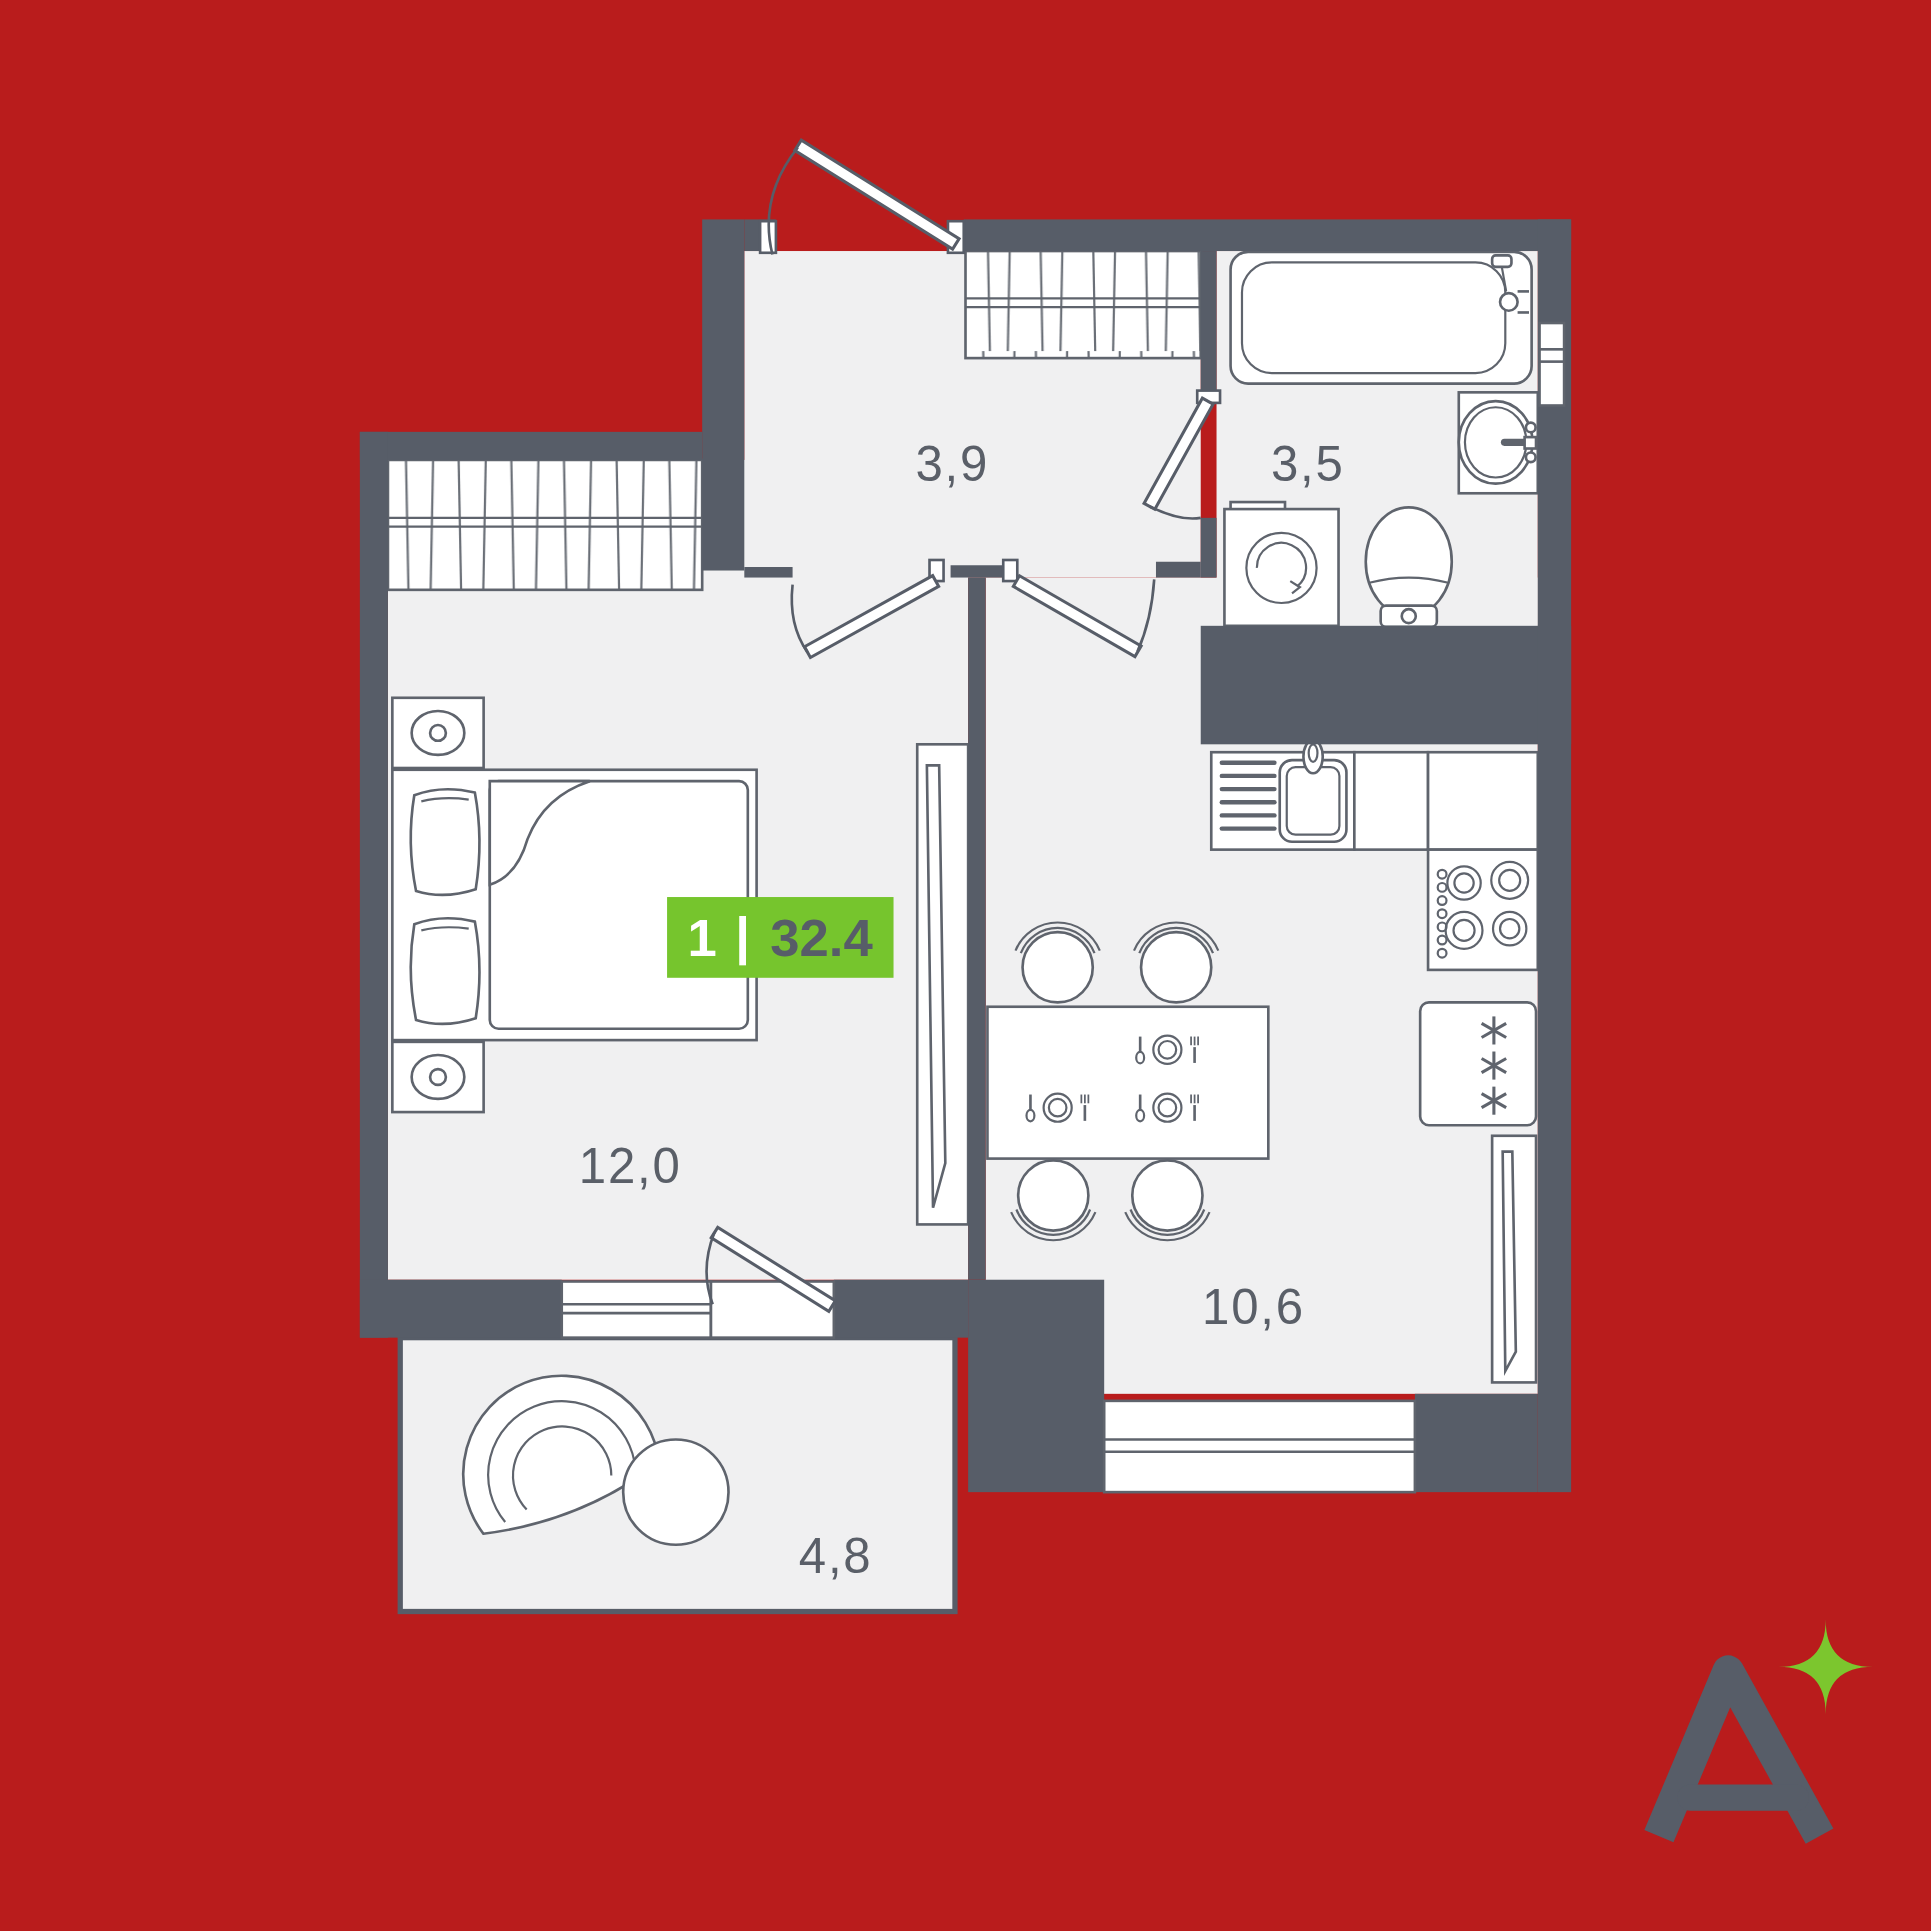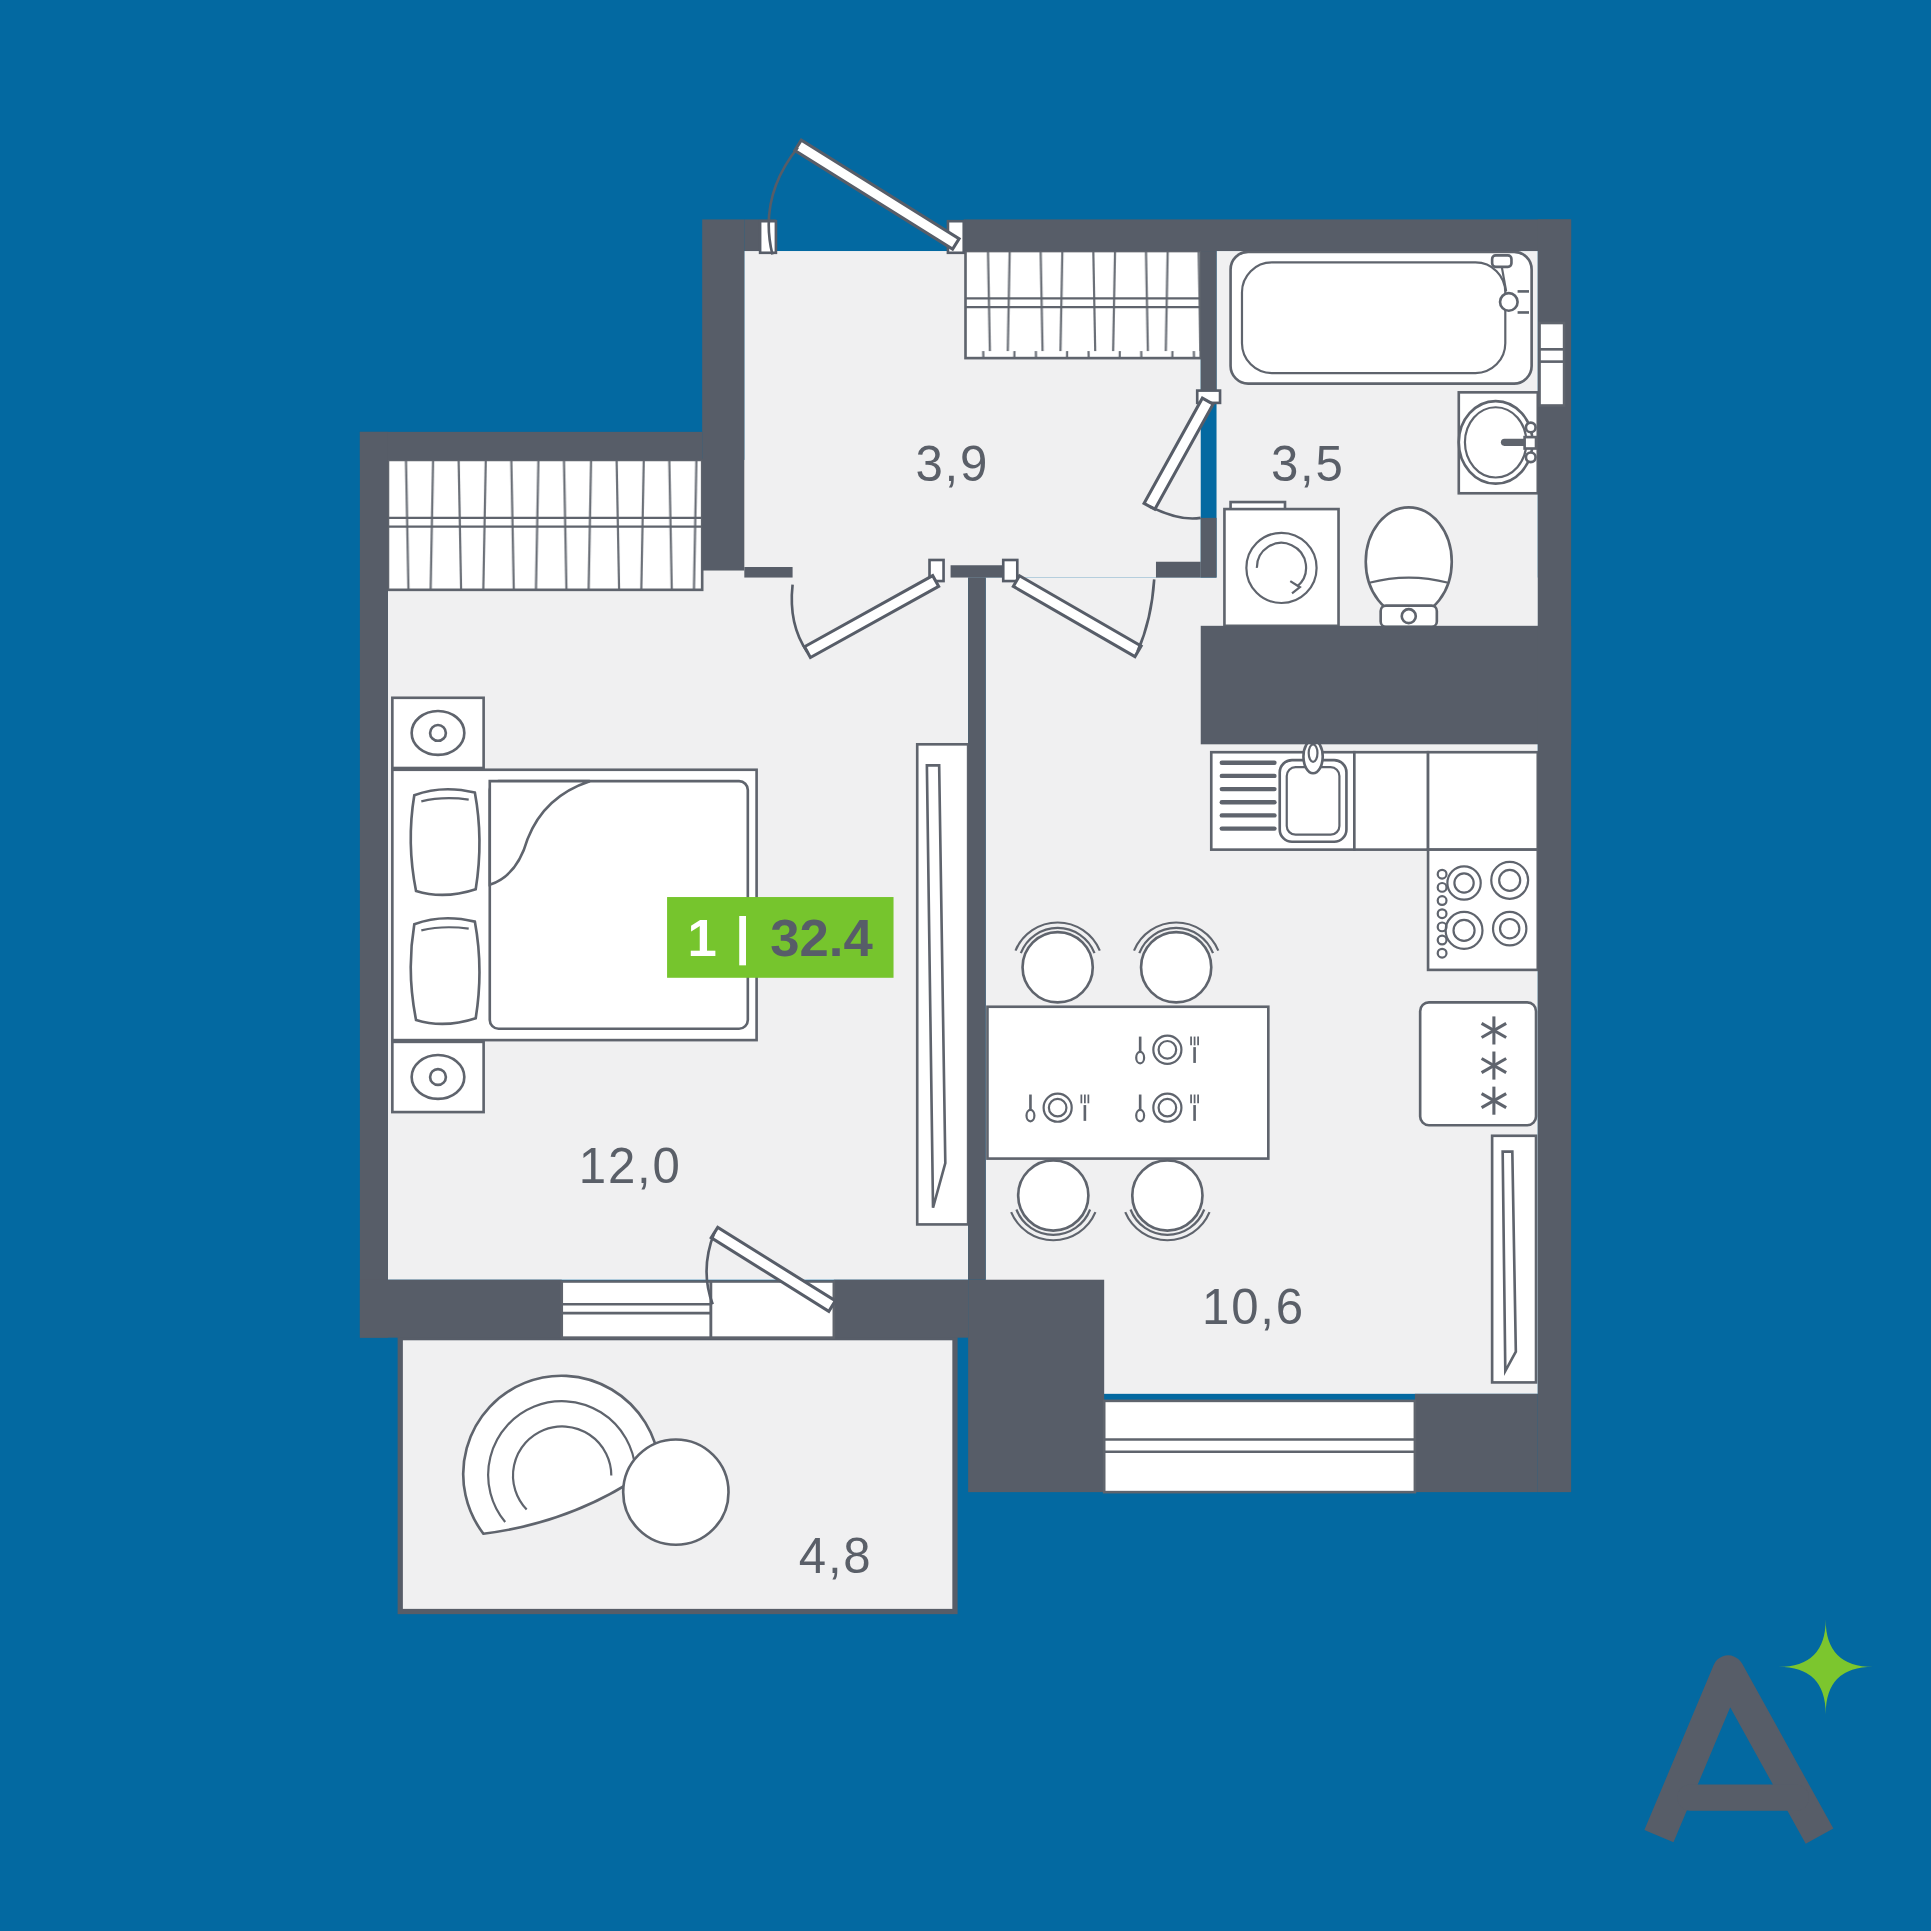--- a/index.html
+++ b/index.html
@@ -1,16 +1,16 @@
 <!DOCTYPE html>
 <html style="font-size:14px"><head>
 <meta charset="utf-8">
 <style>
   html,body{margin:0;padding:0;background:#ffffff;}
-  .stage{position:relative;width:1931px;height:1931px;background:#0369a1;overflow:hidden;
+  .stage{position:relative;width:1931px;height:1931px;background:#b91c1c;overflow:hidden;
          font-family:"Liberation Sans", sans-serif;}
   svg{position:absolute;inset:0;}
   .wall{fill:#575D68;stroke:none;}
   .floor{fill:#F0F0F1;stroke:none;}
   .fur{fill:#ffffff;stroke:#5F646D;stroke-width:3;}
   .fur-thin{fill:none;stroke:#5F646D;stroke-width:2.5;}
   .ln{stroke:#5F646D;stroke-width:3;fill:none;}
   .jamb{fill:#ffffff;stroke:#575D68;stroke-width:3;}
   .leaf{fill:#ffffff;stroke:#575D68;stroke-width:3.5;}
   .arc{fill:none;stroke:#575D68;stroke-width:3;}

